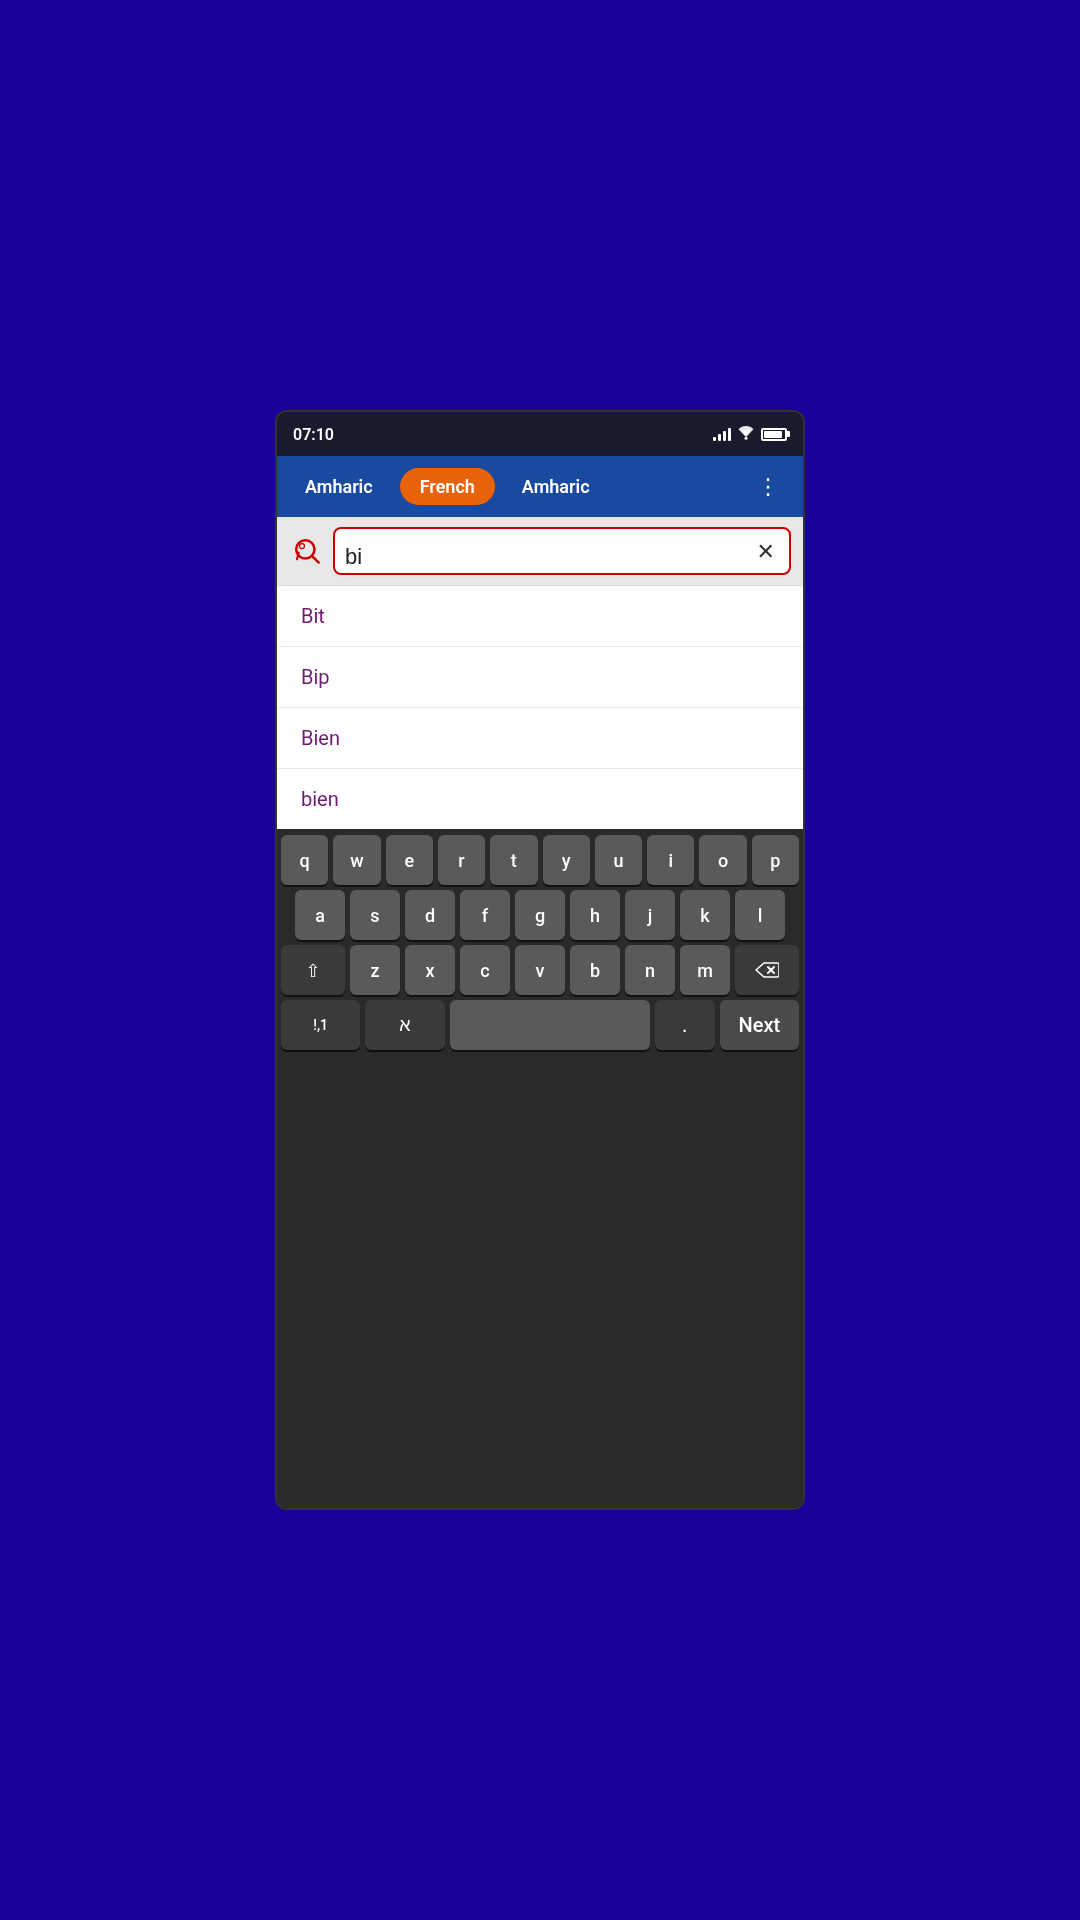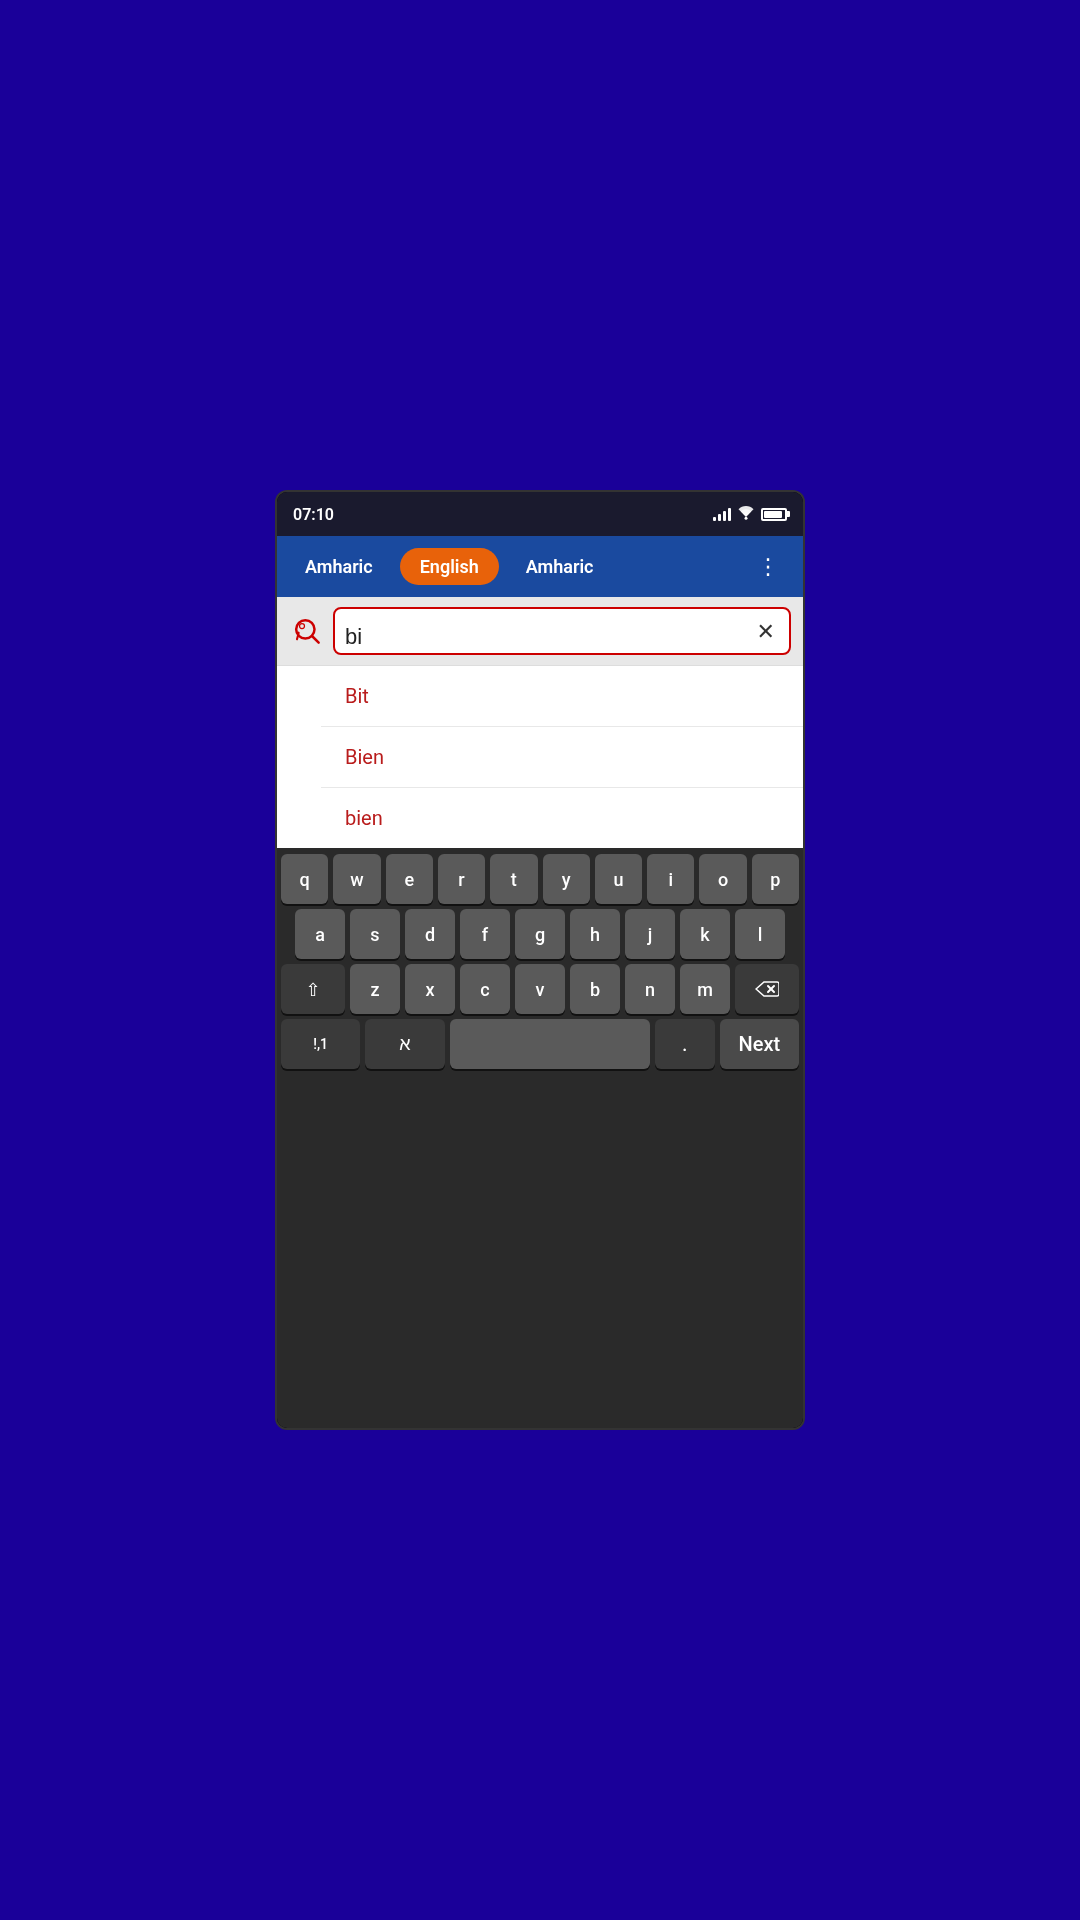--- a/index.html
+++ b/index.html
@@ -10,21 +10,21 @@
       height: 1920px;
       background-color: #1a0099;
       display: flex;
       justify-content: center;
       align-items: center;
       font-family: -apple-system, BlinkMacSystemFont, 'Segoe UI', Roboto, sans-serif;
     }
 
     .phone-container {
       width: 530px;
-      height: 940px;
+      height: 1100px;
       background: #000;
       border-radius: 12px;
       overflow: hidden;
       display: flex;
       flex-direction: column;
       border: 2px solid #333;
     }
 
     
     .status-bar {
@@ -191,24 +191,23 @@
     
     .suggestions {
       background: white;
       border-top: 1px solid #ddd;
       flex-shrink: 0;
     }
 
     .suggestion-item {
       padding: 18px 24px;
       font-size: 20px;
-      color: #b91c1c;
+      color: #701a75;
       border-bottom: 1px solid #e8e8e8;
       cursor: pointer;
-      margin-left: 44px;
     }
 
     .suggestion-item:last-child {
       border-bottom: none;
     }
 
     
     .keyboard {
       background: #2a2a2a;
       flex: 1;
@@ -294,21 +293,21 @@
       </span>
       <div class="battery-icon">
         <div class="battery-fill"></div>
       </div>
     </div>
   </div>
 
   <div class="app-header">
     <div class="language-tabs">
       <span class="lang-tab">Amharic</span>
-      <span class="lang-tab active">English</span>
+      <span class="lang-tab active">French</span>
       <span class="lang-tab">Amharic</span>
     </div>
     <span class="menu-dots">⋮</span>
   </div>
 
   <div class="search-container">
     <div class="search-icon-wrap">
       <svg class="search-icon-svg" viewBox="0 0 36 36" fill="none">
         <circle cx="16" cy="16" r="11" stroke="#cc0000" stroke-width="3"></circle>
         <line x1="24" y1="24" x2="32" y2="32" stroke="#cc0000" stroke-width="3" stroke-linecap="round"></line>
@@ -317,20 +316,21 @@
       </svg>
     </div>
     <div class="search-input-wrap">
       <input class="search-input" type="text" value="bi" style="">
       <span class="clear-btn">✕</span>
     </div>
   </div>
 
   <div class="suggestions">
     <div class="suggestion-item">Bit</div>
+    <div class="suggestion-item">Bip</div>
     <div class="suggestion-item">Bien</div>
     <div class="suggestion-item">bien</div>
   </div>
 
   <div class="keyboard">
 
     <div class="keyboard-row">
       <div class="key">q</div>
       <div class="key">w</div>
       <div class="key">e</div>

